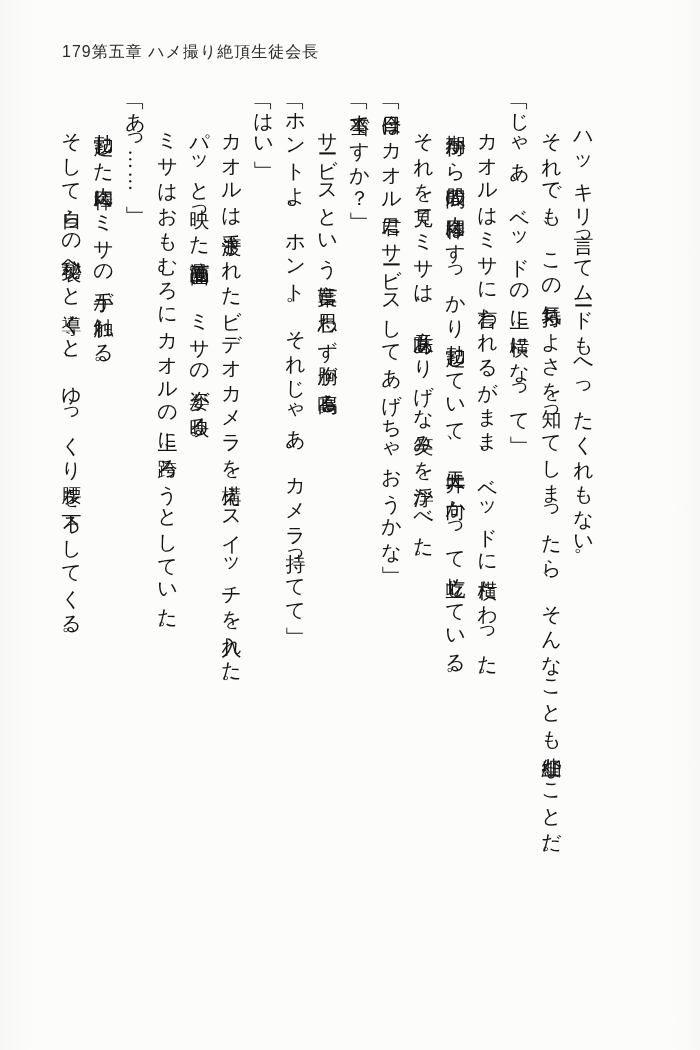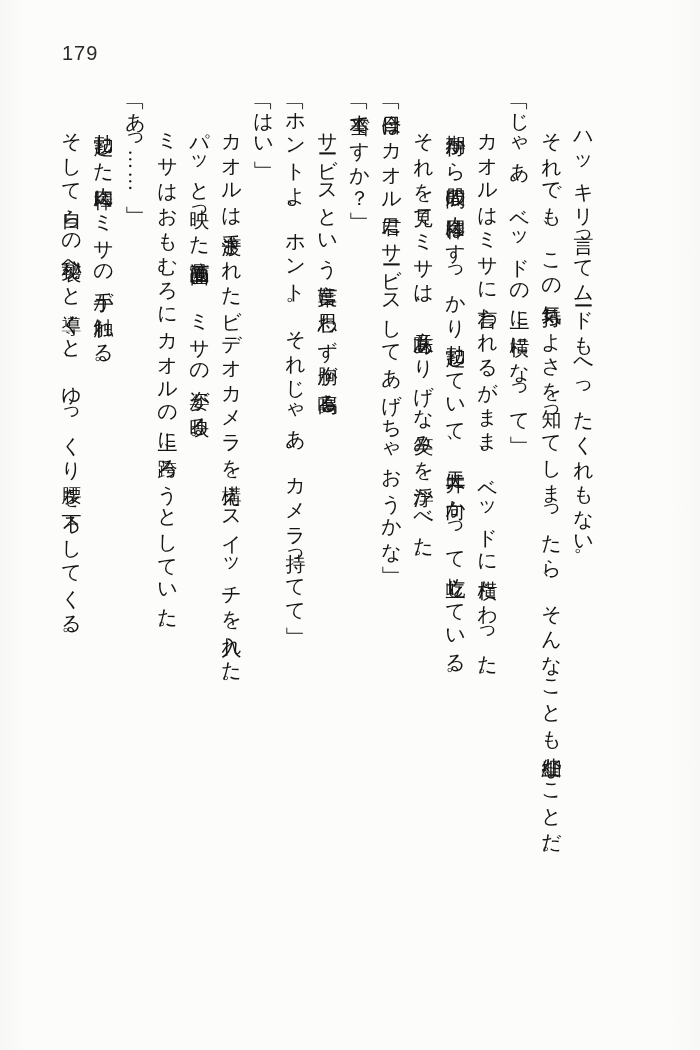--- a/index.html
+++ b/index.html
@@ -21,21 +21,21 @@
     background: linear-gradient(90deg, #f7f7f5 0%, #fcfcfa 4%, #fcfcfa 96%, #f8f8f6 100%);
   }
   .running-head {
     position: absolute;
     top: 42px;
     left: 62px;
     display: flex;
     align-items: baseline;
     gap: 0;
     font-family: "Liberation Sans", sans-serif;
-    font-size: 20px;
+    font-size: 16px;
     color: #2a2a2a;
     letter-spacing: 1px;
     white-space: nowrap;
   }
   .text-body {
     position: absolute;
     top: 97px;
     right: 100px;
     height: 800px;
     writing-mode: vertical-rl;
@@ -52,20 +52,21 @@
   .text-body p.indent {
     text-indent: 22px;
   }
 </style>
 </head>
 <body>
 
 <div class="page">
   <div class="running-head">
     <span>179</span>
+    <span>第五章 ハメ撮り絶頂生徒会長</span>
   </div>
 
   <div class="text-body">
       <p class="indent">ハッキリ言ってムードもへったくれもない。</p>
       <p class="indent">それでも、この気持ちよさを知ってしまったら、そんなことも些細なことだ。</p>
       <p class="">「じゃあ、ベッドの上に横になって」</p>
       <p class="indent">カオルはミサに言われるがまま、ベッドに横たわった。</p>
       <p class="indent">期待から股間の肉棒はすっかり勃起していて、天井に向かって屹立している。</p>
       <p class="indent">それを見てミサは、意味ありげな笑みを浮かべた。</p>
       <p class="">「今日はカオル君にサービスしてあげちゃおうかな」</p>

